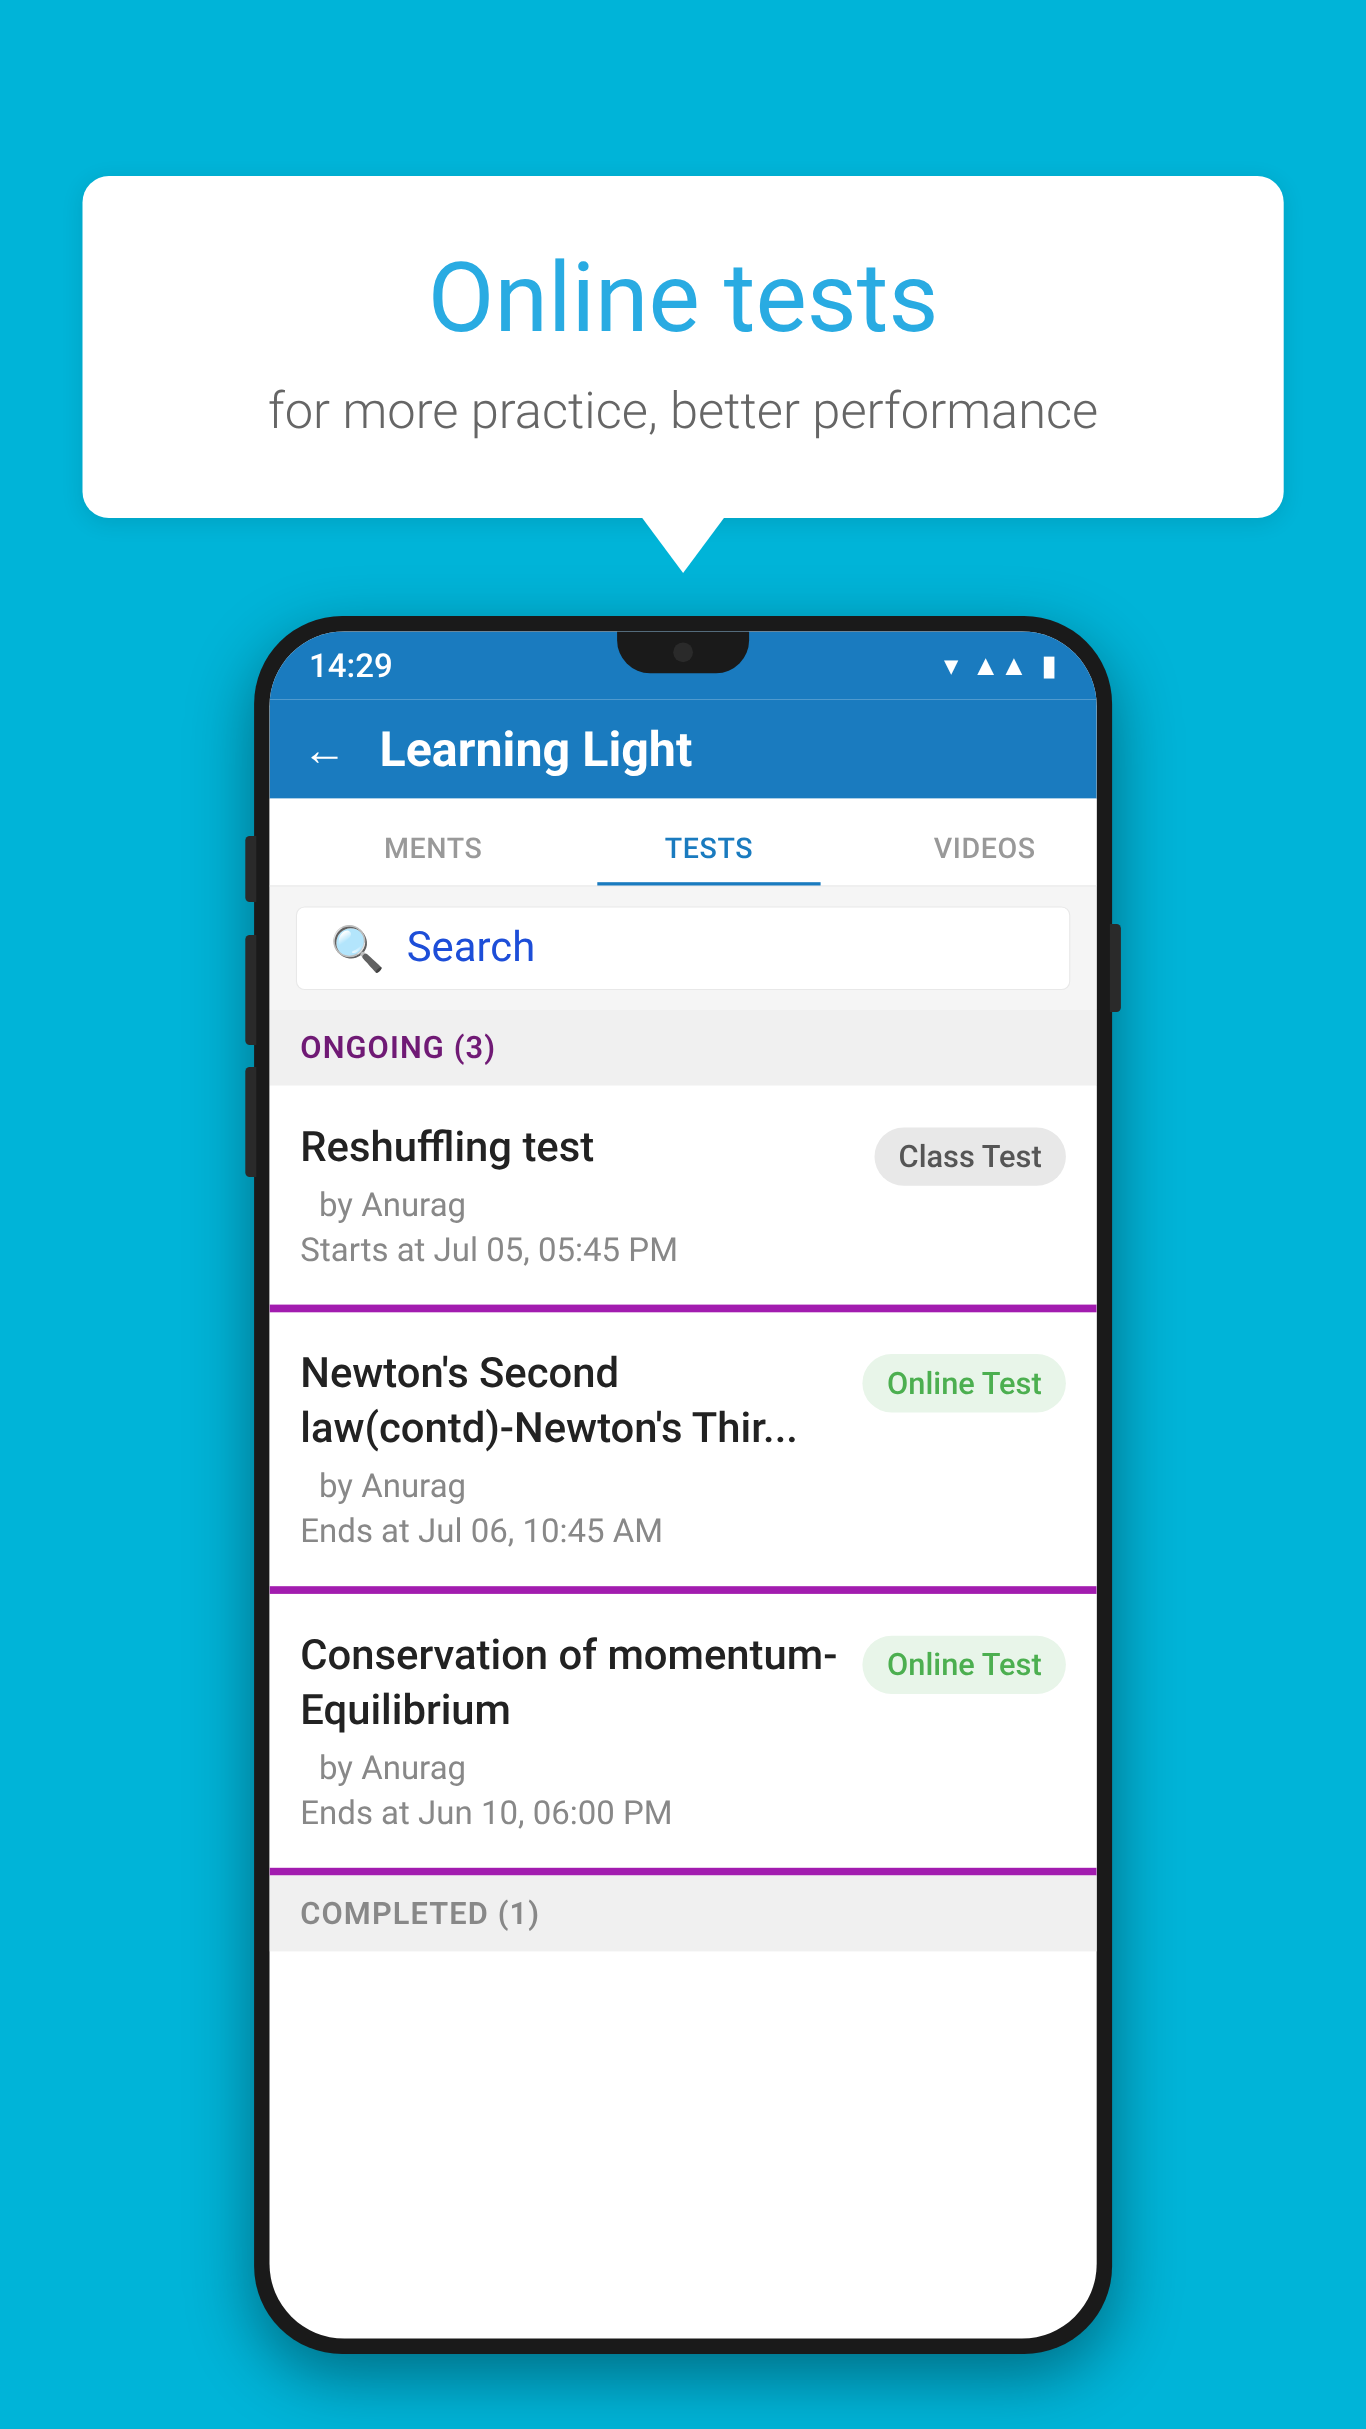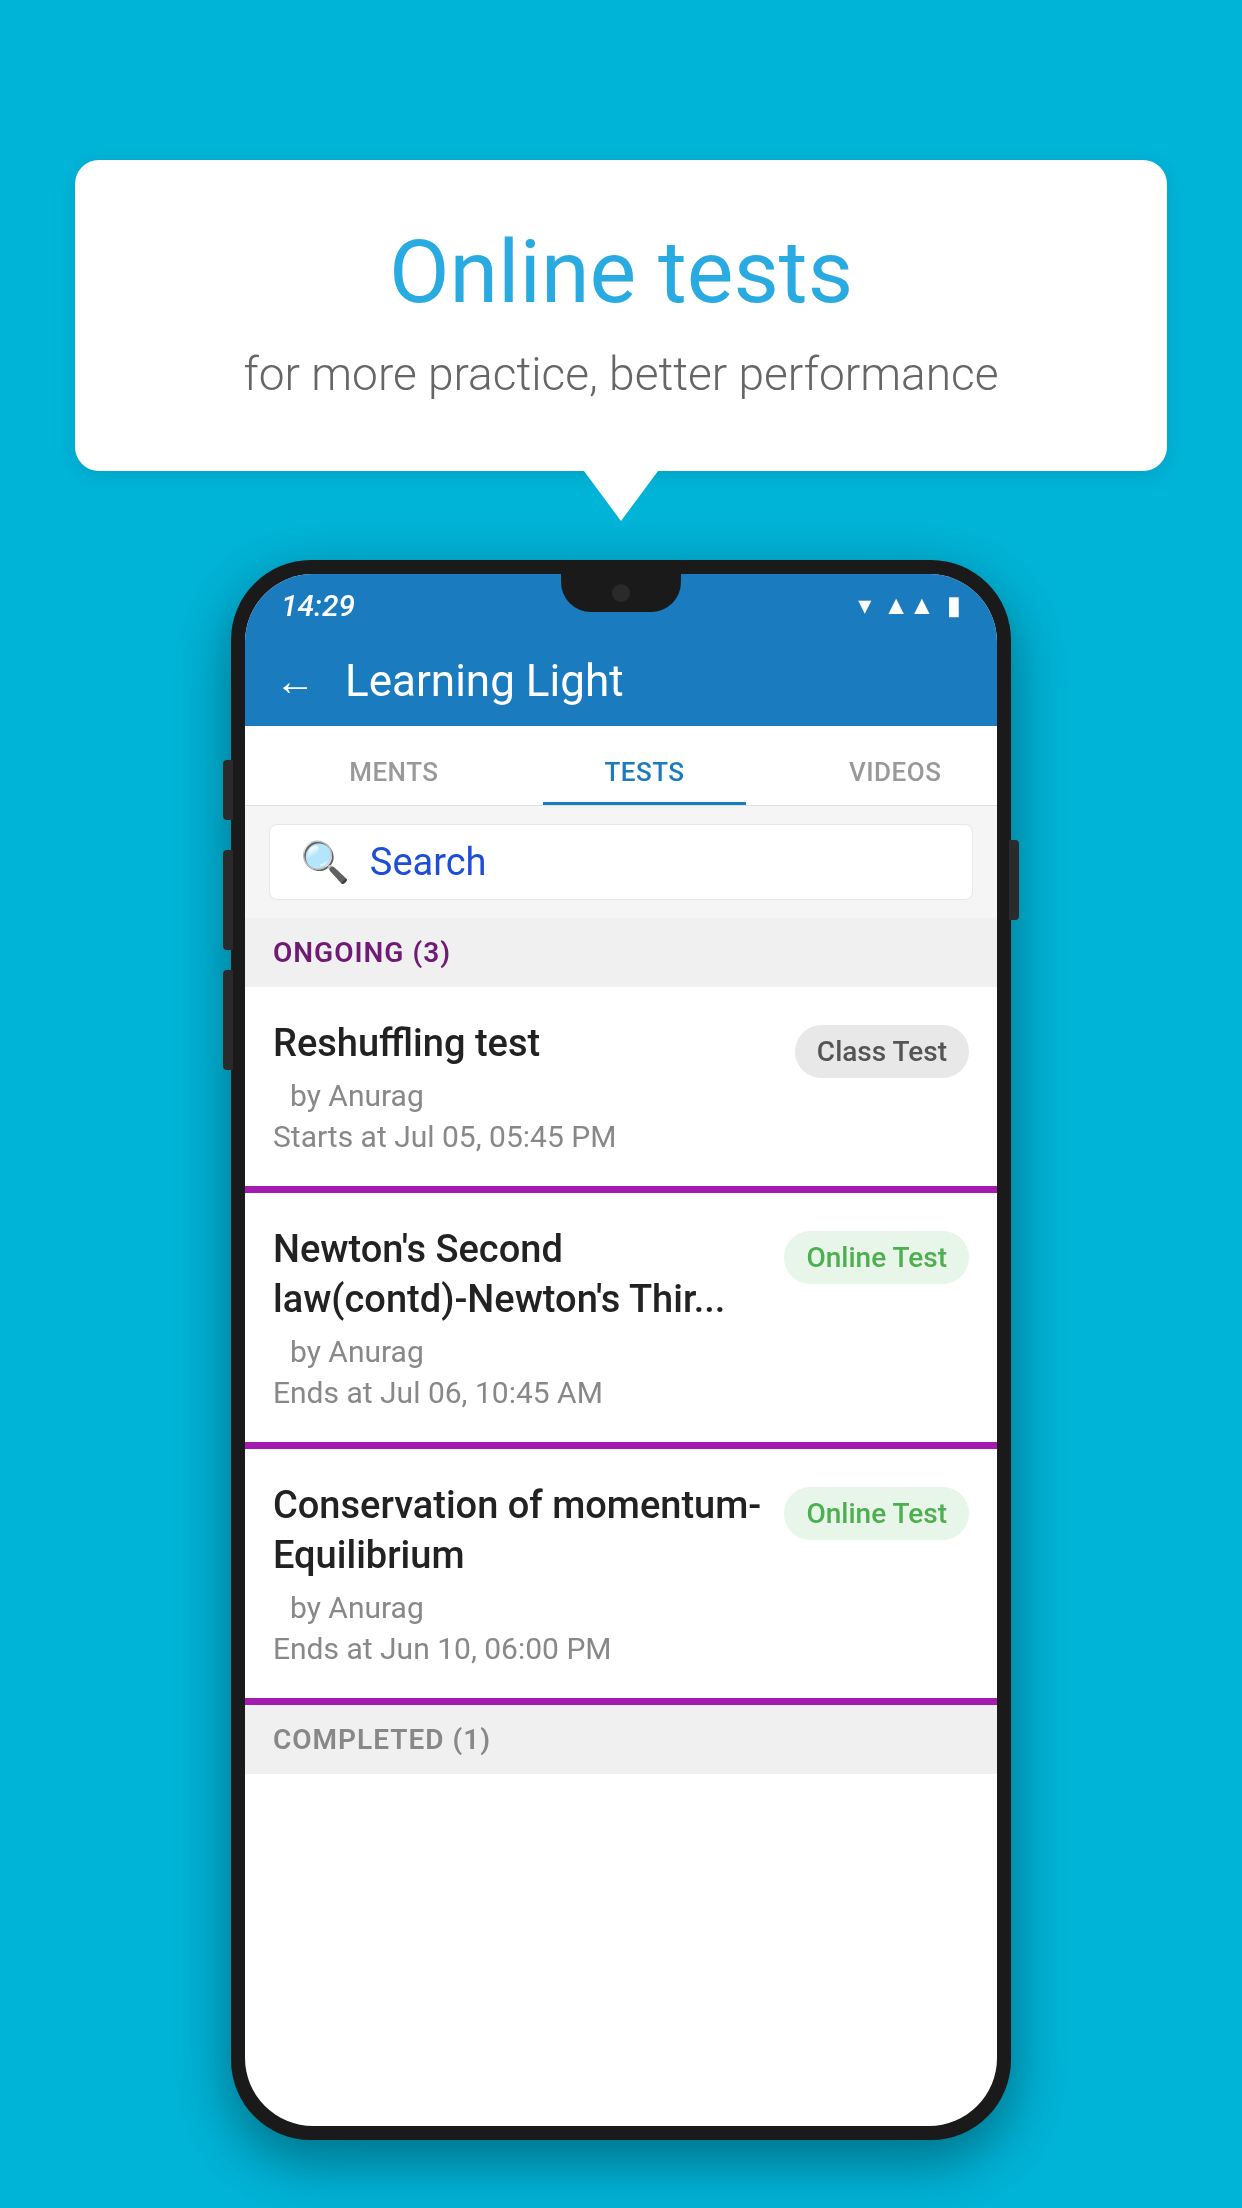--- a/index.html
+++ b/index.html
@@ -94,21 +94,20 @@
       align-items: center;
       justify-content: space-between;
       padding: 0 36px;
       position: relative;
     }
 
     .status-time {
       color: white;
       font-size: 30px;
       font-weight: 500;
-      font-style: italic;
     }
 
     .status-icons {
       display: flex;
       align-items: center;
       gap: 12px;
     }
 
     .status-icons span {
       color: white;
@@ -149,21 +148,21 @@
     }
 
     .back-arrow {
       color: white;
       font-size: 40px;
     }
 
     .app-title {
       color: white;
       font-size: 44px;
-      font-weight: 400;
+      font-weight: 700;
     }
 
     
     .tabs {
       background: white;
       display: flex;
       border-bottom: 1px solid #e0e0e0;
       height: 80px;
       align-items: flex-end;
     }

